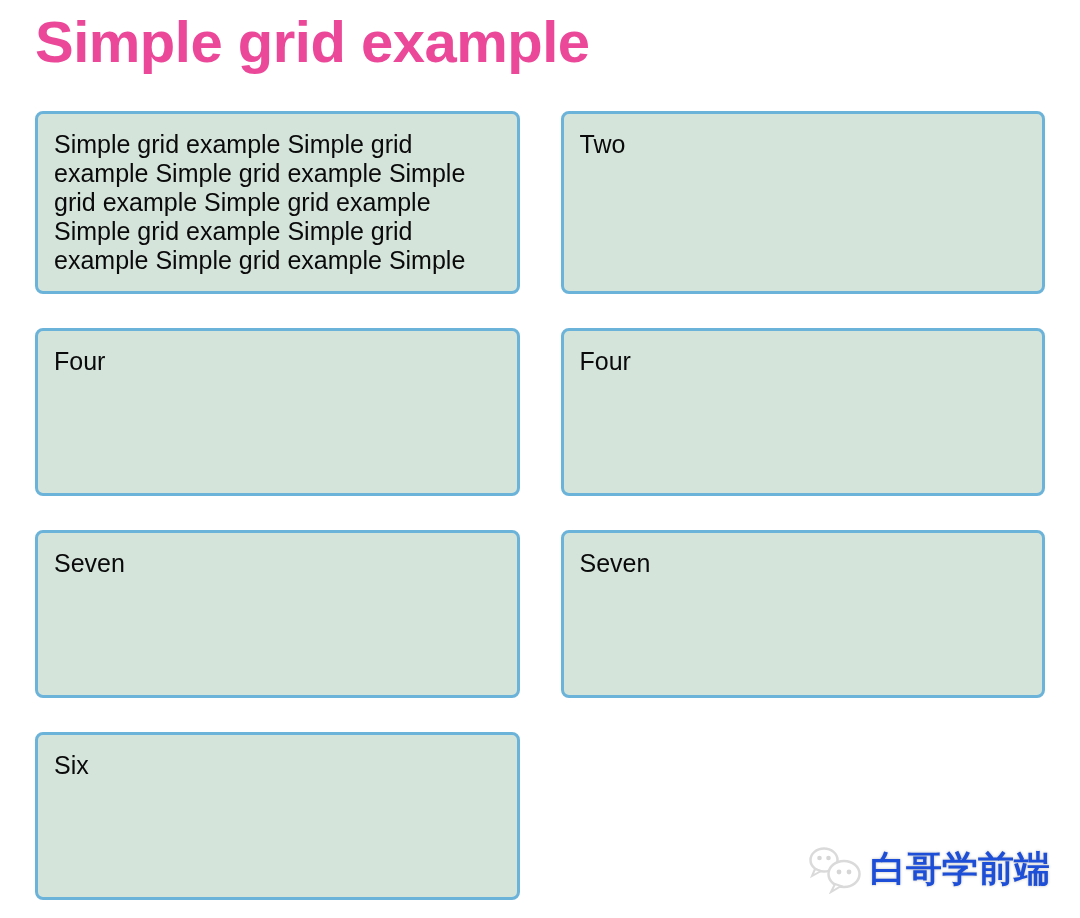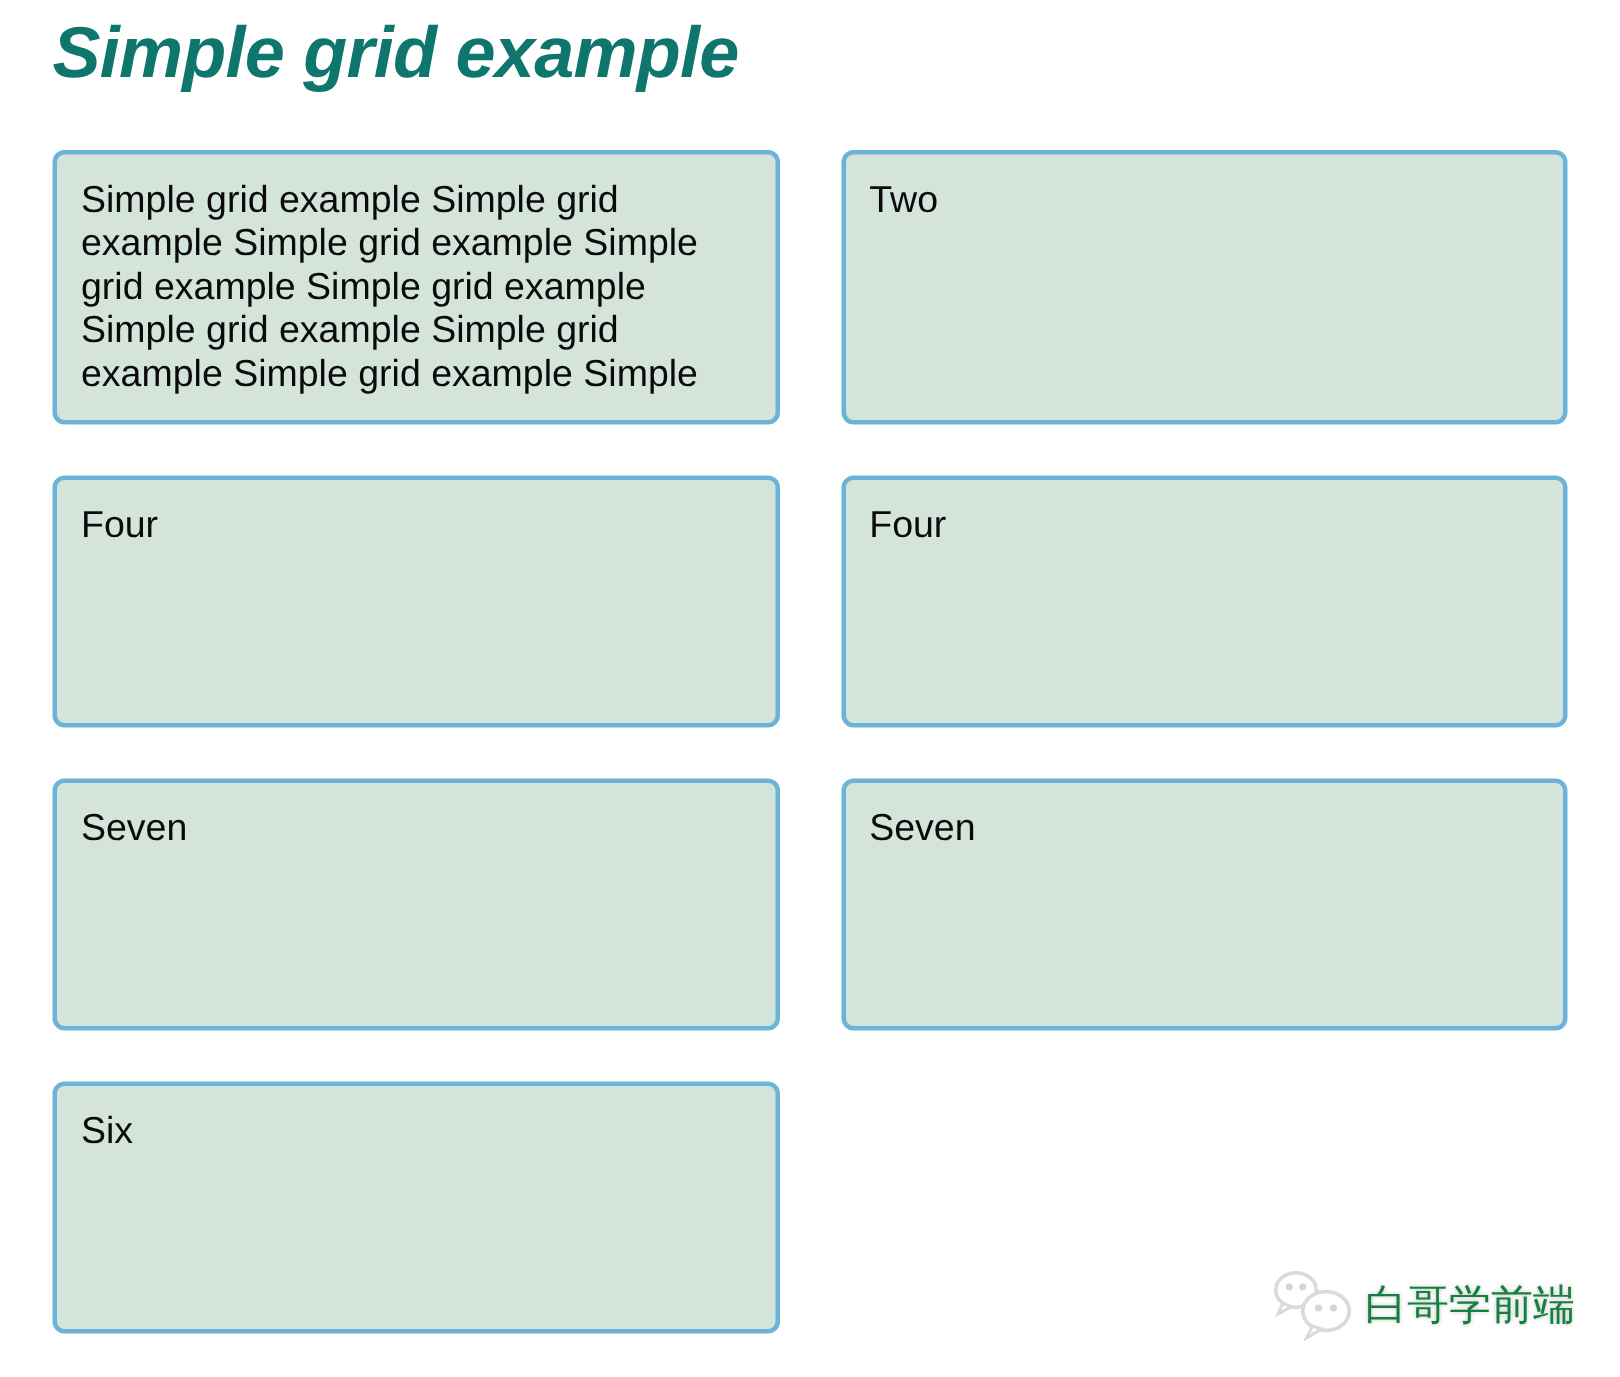--- a/index.html
+++ b/index.html
@@ -13,26 +13,25 @@
     position: relative;
     overflow: hidden;
     font-family: "Liberation Sans", sans-serif;
     color: #0a0a0a;
   }
   .page {
     padding: 0 35px;
   }
   h1.page-title {
     margin: 10px 0 0 0;
-    font-size: 48px;
+    font-size: 58px;
     line-height: 1.1;
     font-weight: bold;
     letter-spacing: -0.5px;
-    color: #0f766e;
-    font-style: italic;
+    color: #ec4899;
   }
   .grid {
     margin-top: 37px;
     display: grid;
     grid-template-columns: 1fr 1fr;
     column-gap: 41px;
     row-gap: 34px;
     grid-auto-rows: minmax(168px, auto);
   }
   .box {
@@ -49,23 +48,23 @@
     position: absolute;
     right: 30px;
     bottom: 24px;
     display: flex;
     align-items: center;
     gap: 6px;
     user-select: none;
     pointer-events: none;
   }
   .watermark-text {
-    font-size: 28px;
-    font-weight: normal;
-    color: #15803d;
+    font-size: 36px;
+    font-weight: bold;
+    color: #1d4ed8;
     text-shadow: 0 0 3px #bdbdbd, 1px 1px 0 #ffffff;
     white-space: nowrap;
   }
   .wechat-icon svg {
     display: block;
   }
 </style>
 </head>
 <body>
 

